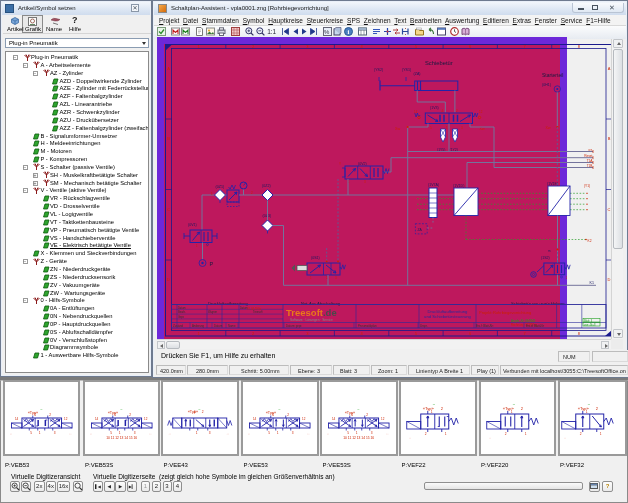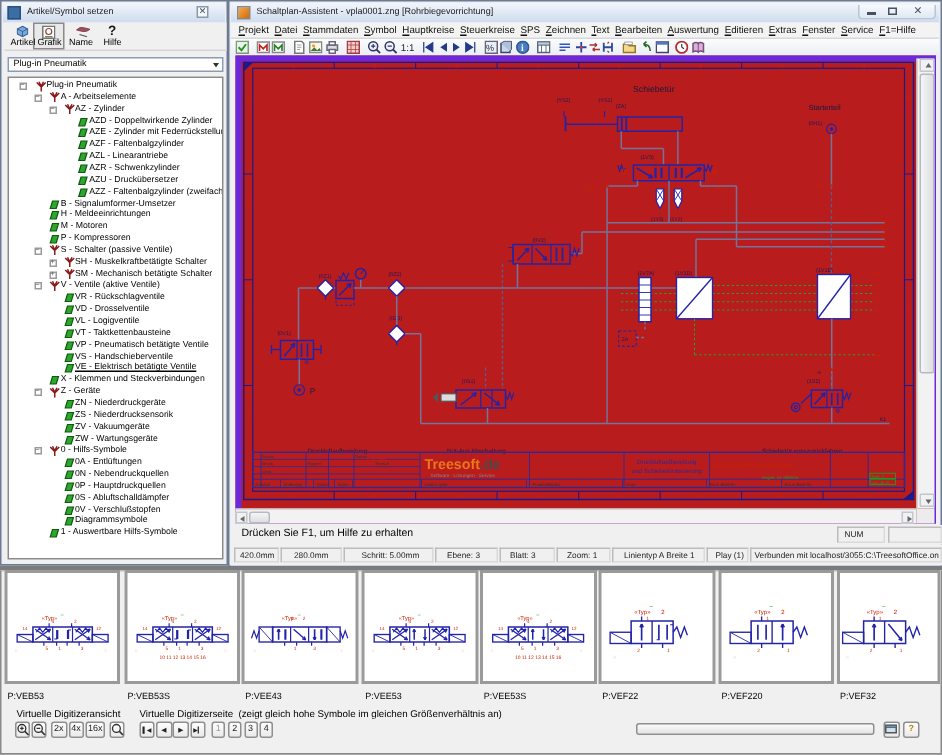--- a/index.html
+++ b/index.html
@@ -184,21 +184,21 @@
         </svg>
       </span>
       <span class="abs" style="left:307px;top:1px">
         <svg width="9" height="9" viewBox="0 0 9 9">
           <path d="M1 2 C2.5 1 4 1.2 4.5 2 C5 1.2 6.5 1 8 2 V7.5 C6.5 6.8 5 7 4.5 7.8 C4 7 2.5 6.8 1 7.5 Z" fill="#d8b0d8" stroke="#7a4a7a"></path>
           <path d="M4.5 2 V7.8" stroke="#7a4a7a" stroke-width="0.6"></path>
         </svg>
       </span>
     </div>
 
-  <div class="abs" style="left:4px;top:36px;width:467px;height:312px;background:#b91c1c;border:4px solid #6d28d9">
+  <div class="abs" style="left:4px;top:36px;width:410px;height:312px;background:#be185d;border:7px solid #6d28d9">
     <svg id="schematic" width="465" height="310" viewBox="0 0 465 310" font-family="Liberation Sans, sans-serif">
 <rect x="1.5" y="0.5" width="446.5" height="291.5" stroke="#1a1a8c" stroke-width="1" fill="none"></rect>
 <rect x="7.5" y="4.5" width="434.5" height="282.0" stroke="#1a1a8c" stroke-width="0.8" fill="none"></rect>
 <polygon points="1.5,0.5 8,0.5 1.5,6.5" fill="#1a1a8c"></polygon>
 <polygon points="448,292 441,292 448,286" fill="#1a1a8c"></polygon>
 <text x="34.7" y="4.2" font-size="4" fill="#cc2200" text-anchor="middle">1</text>
 <text x="34.7" y="290.8" font-size="4" fill="#cc2200" text-anchor="middle">1</text>
 <text x="89.0" y="4.2" font-size="4" fill="#cc2200" text-anchor="middle">2</text>
 <text x="89.0" y="290.8" font-size="4" fill="#cc2200" text-anchor="middle">2</text>
 <line x1="61.8" y1="0.5" x2="61.8" y2="4.5" stroke="#1a1a8c" stroke-width="0.7"></line>

